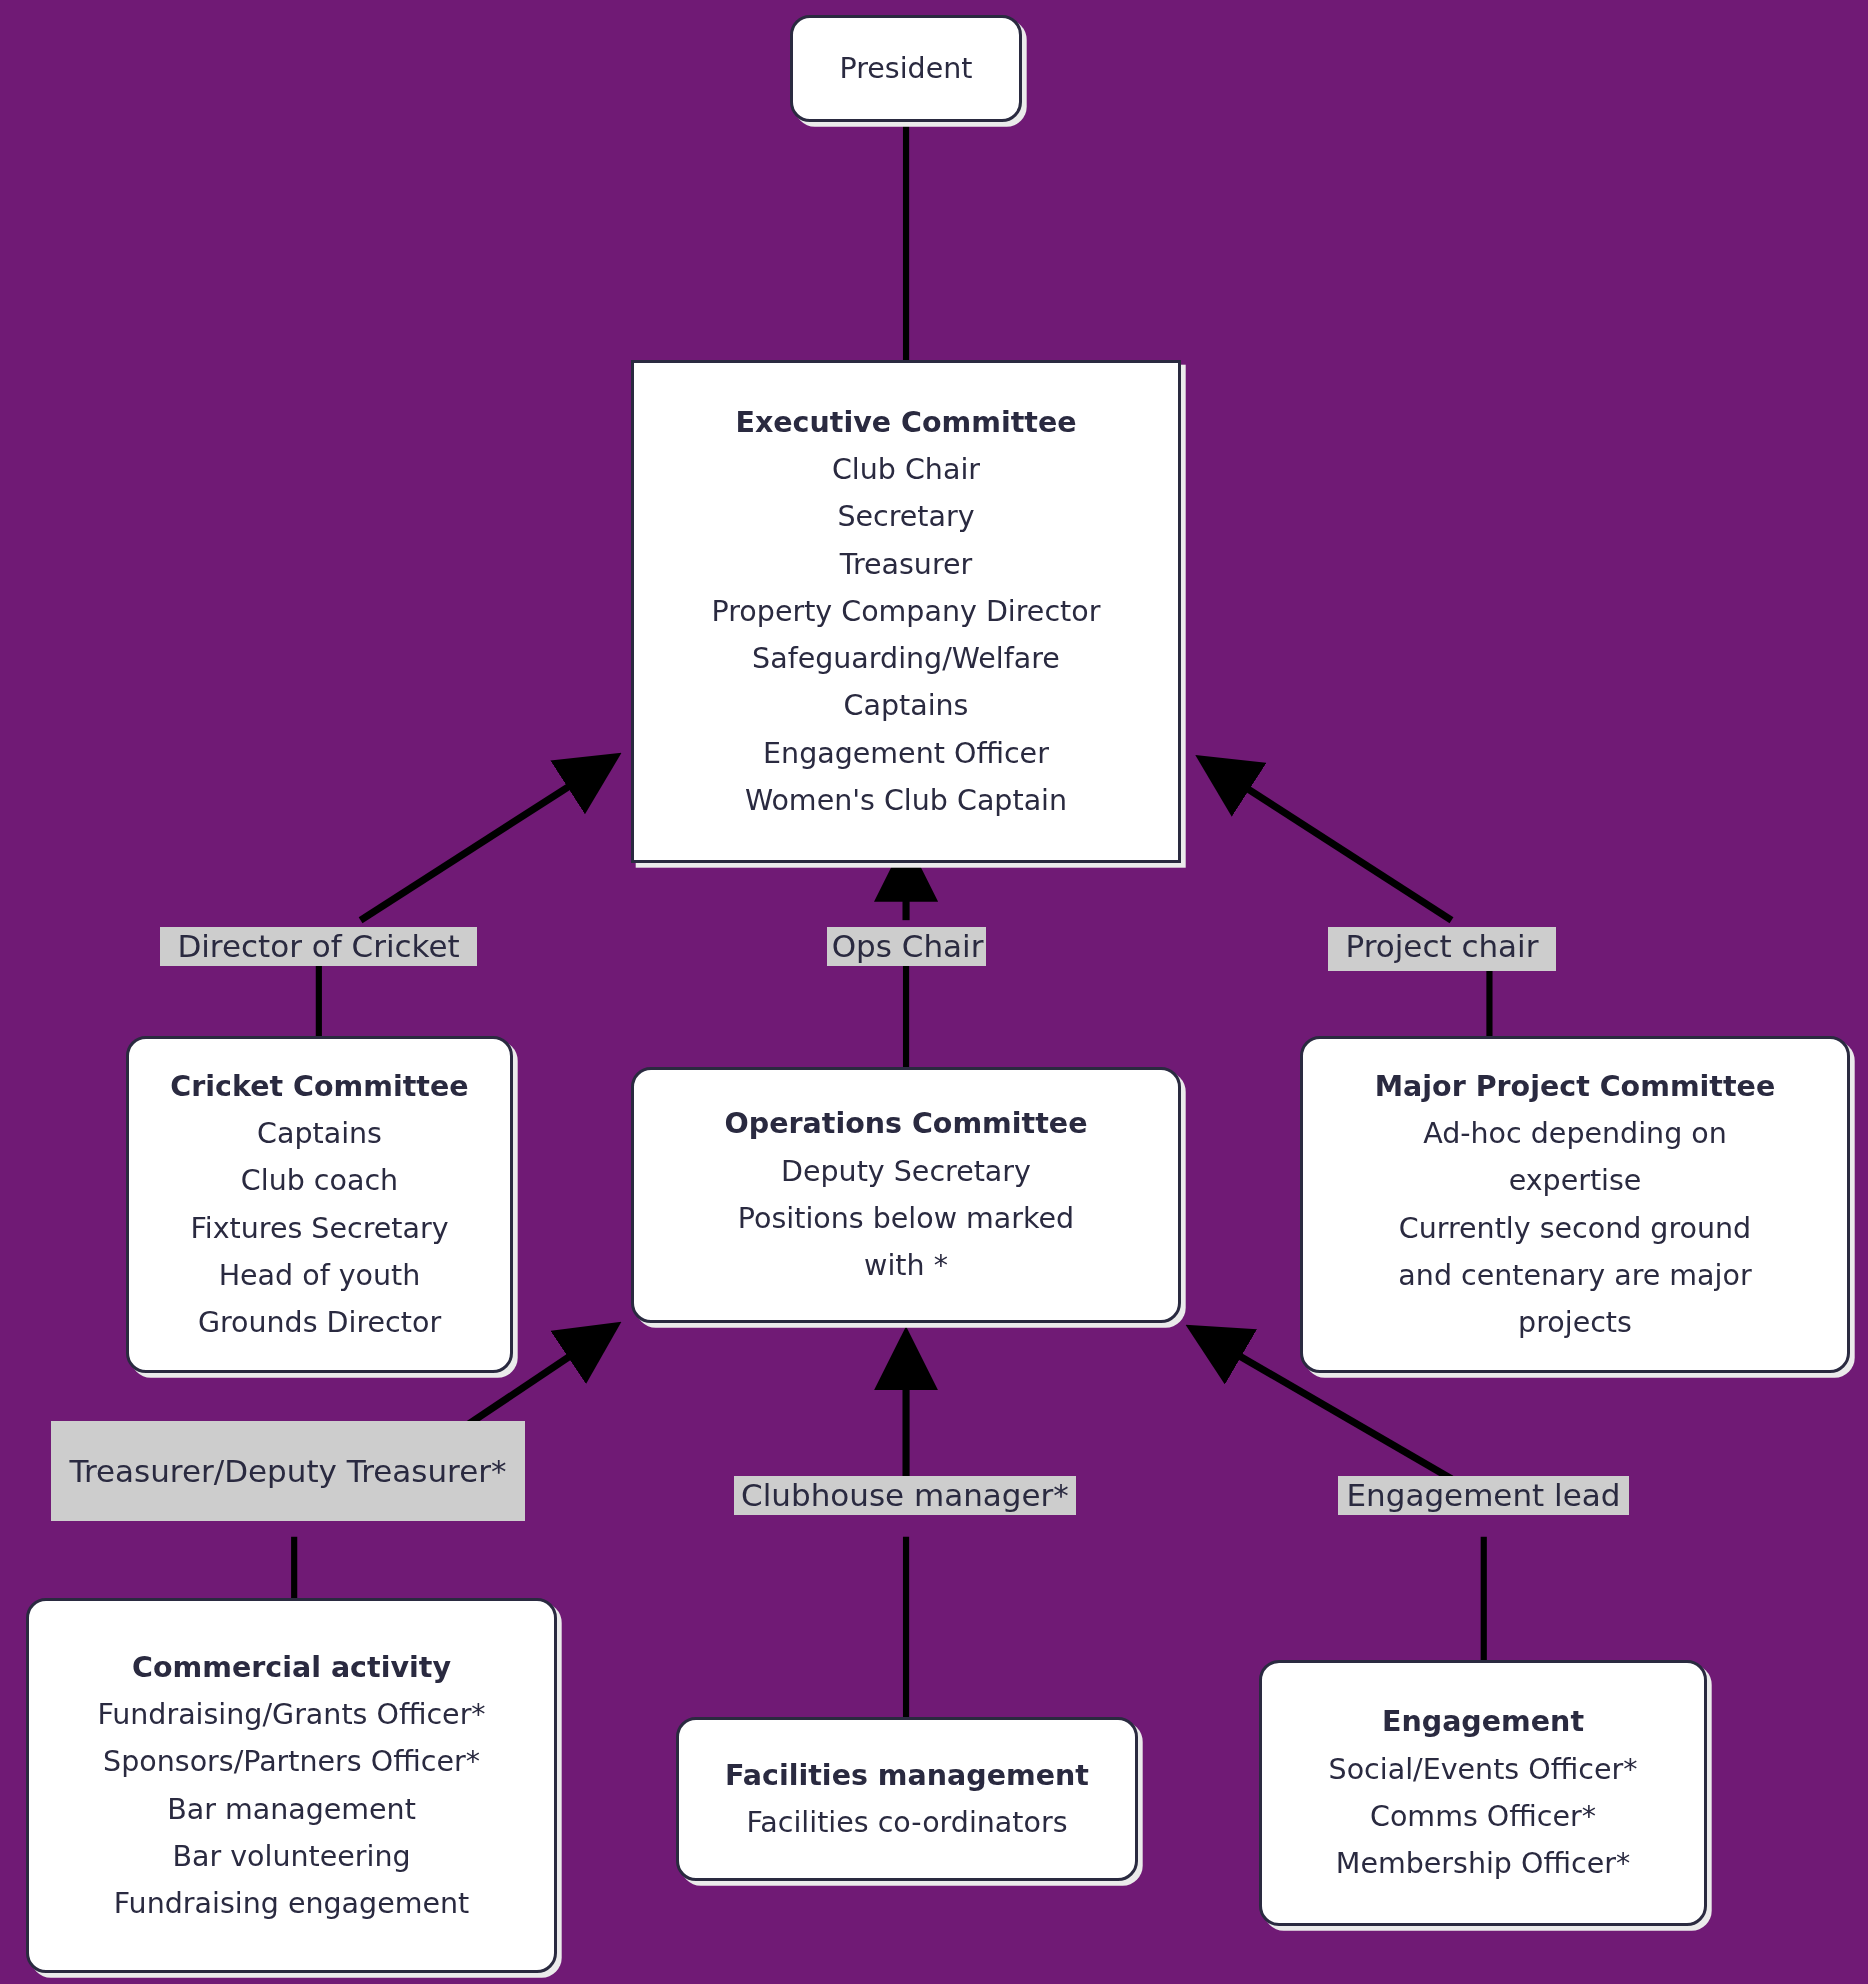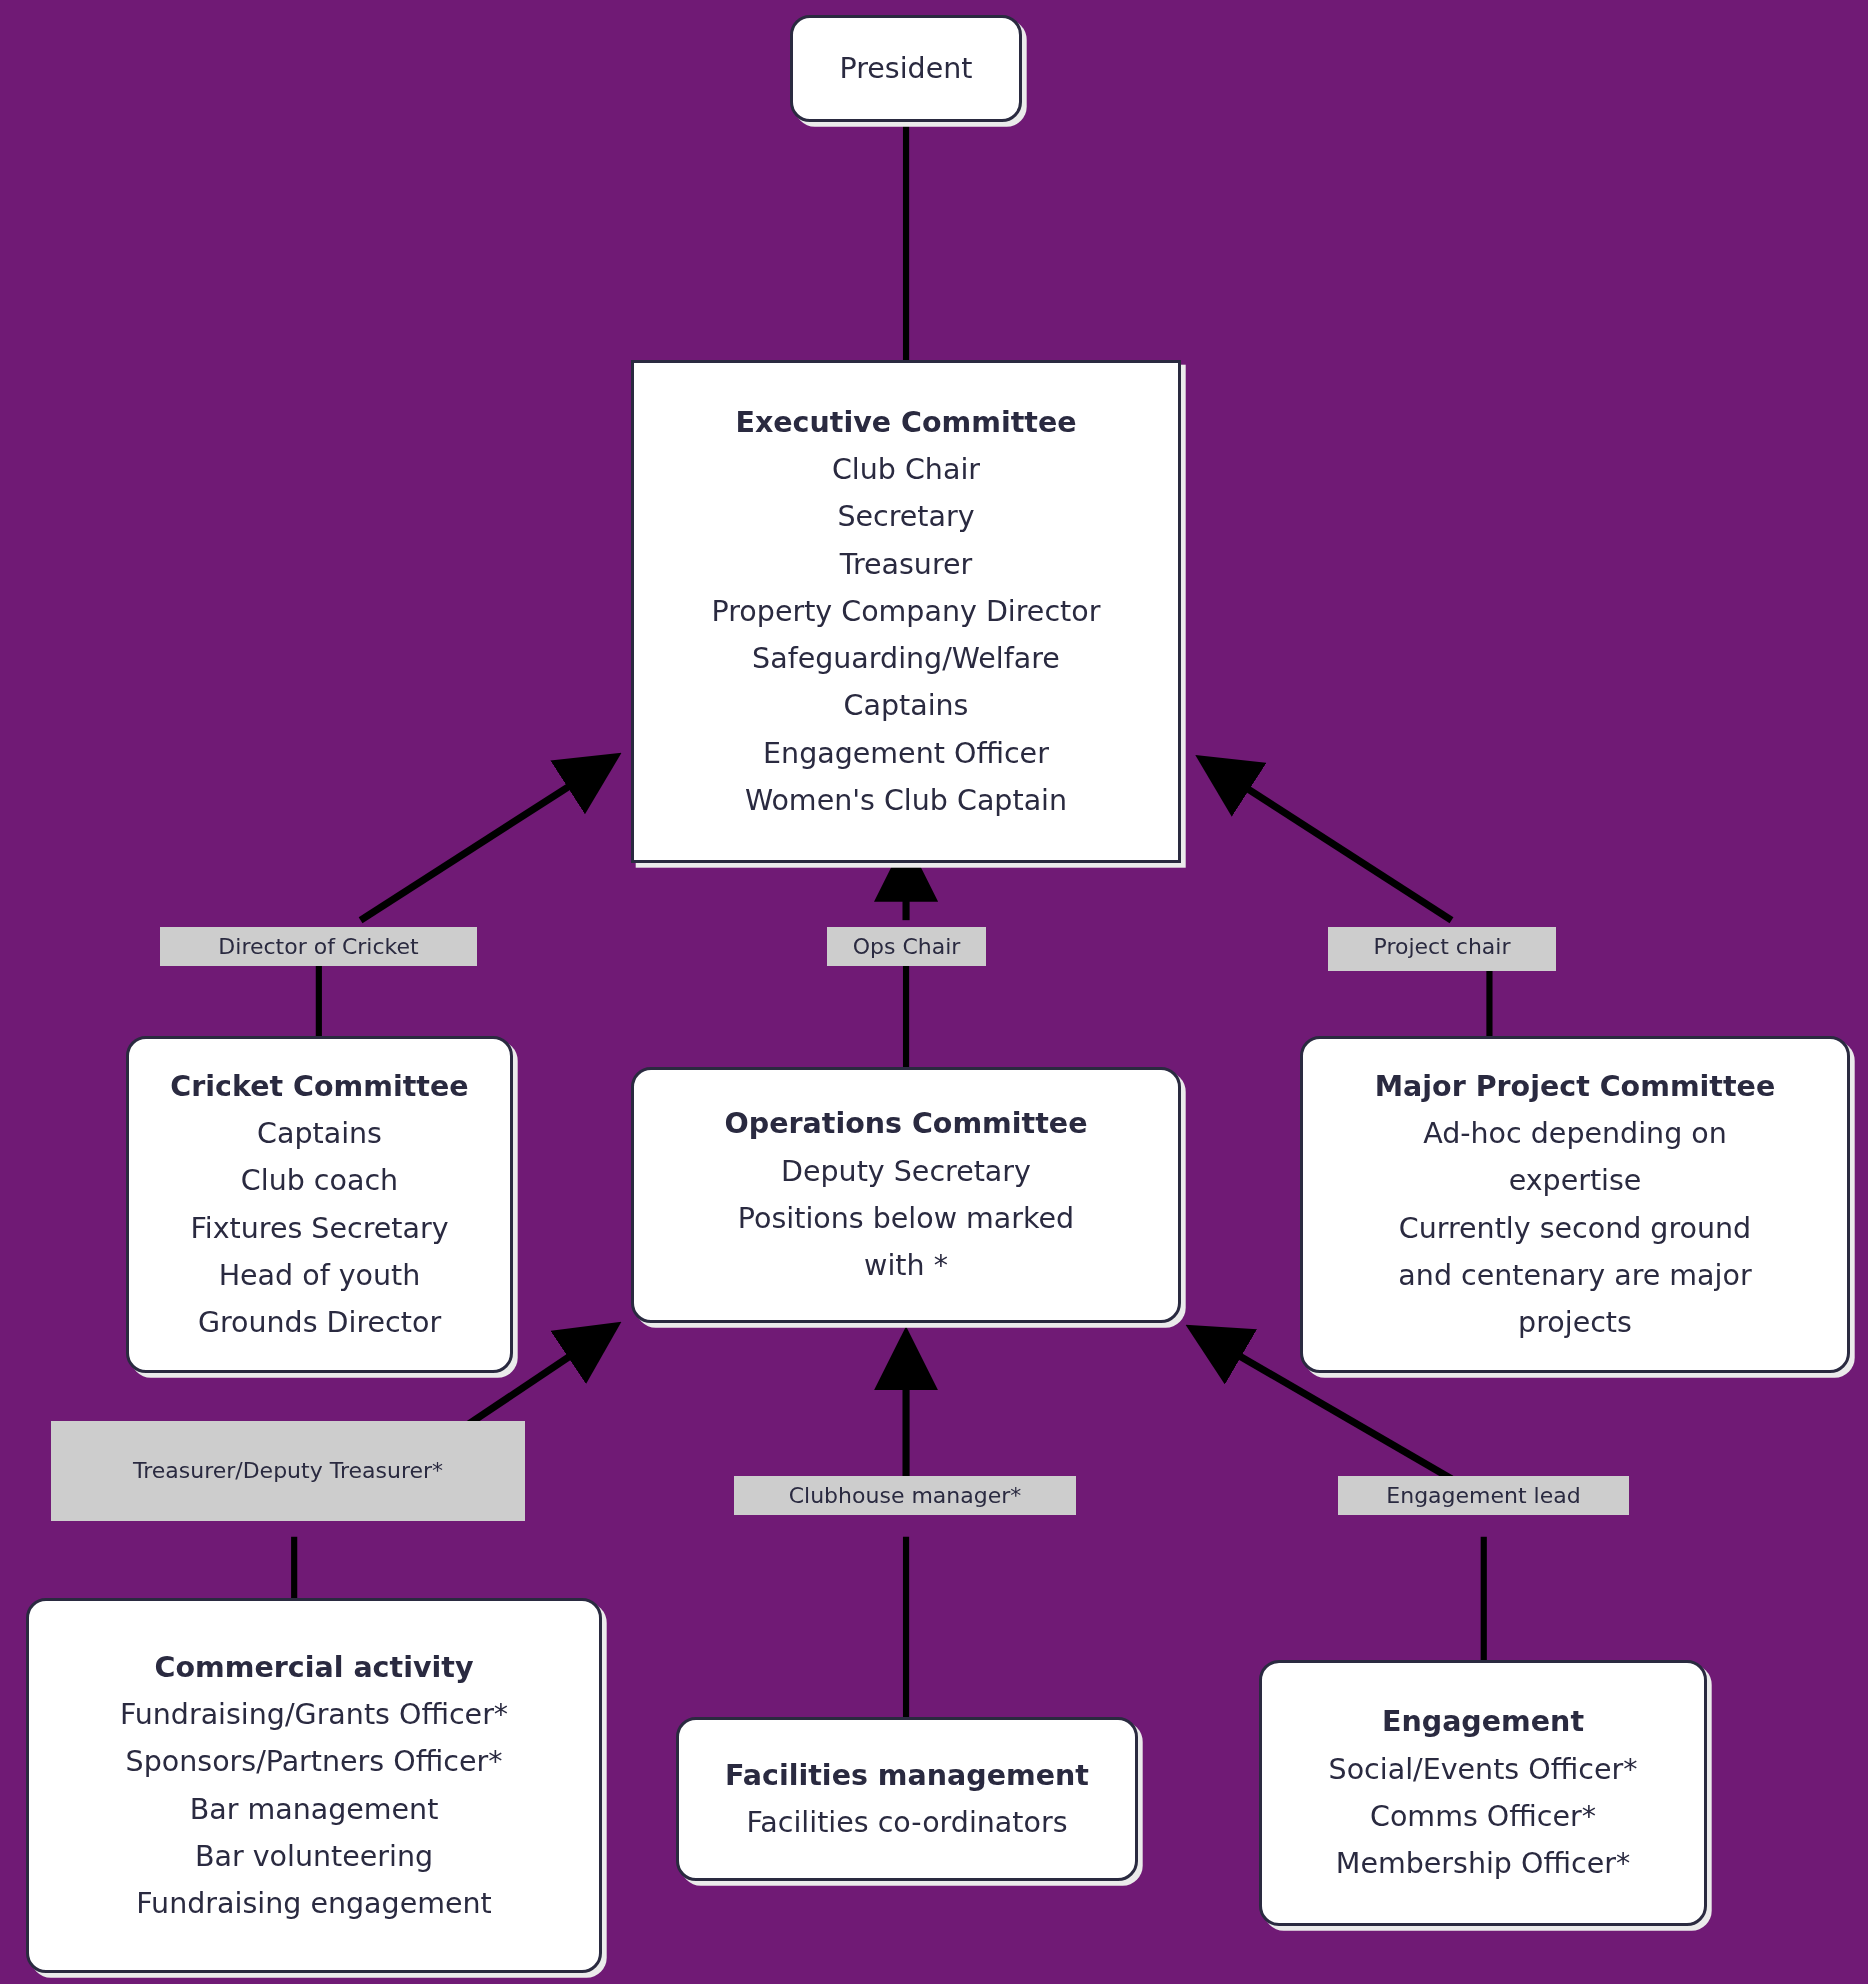--- a/index.html
+++ b/index.html
@@ -49,21 +49,21 @@
   }
   .node-line.title {
     font-weight: bold;
   }
   .node-line.wrap { white-space: normal; }
 
   .edge-label {
     position: absolute;
     background: #cdcdcd;
     color: #2a2a40;
-    font-size: 22px;
+    font-size: 31px;
     line-height: 1.62;
     text-align: center;
     padding: 0.9px 4.7px;
     box-sizing: border-box;
     white-space: nowrap;
     z-index: 4;
   }
   .edge-label.two-line { white-space: normal; }
 </style>
 </head>
@@ -129,21 +129,21 @@
     <div class="node-line">Deputy Secretary</div>
     <div class="node-line wrap" style="max-width:398px;">Positions below marked with *</div>
   </div>
 
   <div class="node rounded" style="left:1300px; top:1036px; width:550px; height:337px;">
     <div class="node-line title">Major Project Committee</div>
     <div class="node-line wrap" style="max-width:375px;">Ad-hoc depending on expertise</div>
     <div class="node-line wrap" style="max-width:408px;">Currently second ground and centenary are major projects</div>
   </div>
 
-  <div class="node rounded" style="left:26px; top:1598px; width:576px; height:375px;">
+  <div class="node rounded" style="left:26px; top:1598px; width:531px; height:375px;">
     <div class="node-line title">Commercial activity</div>
     <div class="node-line">Fundraising/Grants Officer*</div>
     <div class="node-line">Sponsors/Partners Officer*</div>
     <div class="node-line">Bar management</div>
     <div class="node-line">Bar volunteering</div>
     <div class="node-line">Fundraising engagement</div>
   </div>
 
   <div class="node rounded" style="left:676px; top:1717px; width:462px; height:164px;">
     <div class="node-line title">Facilities management</div>

